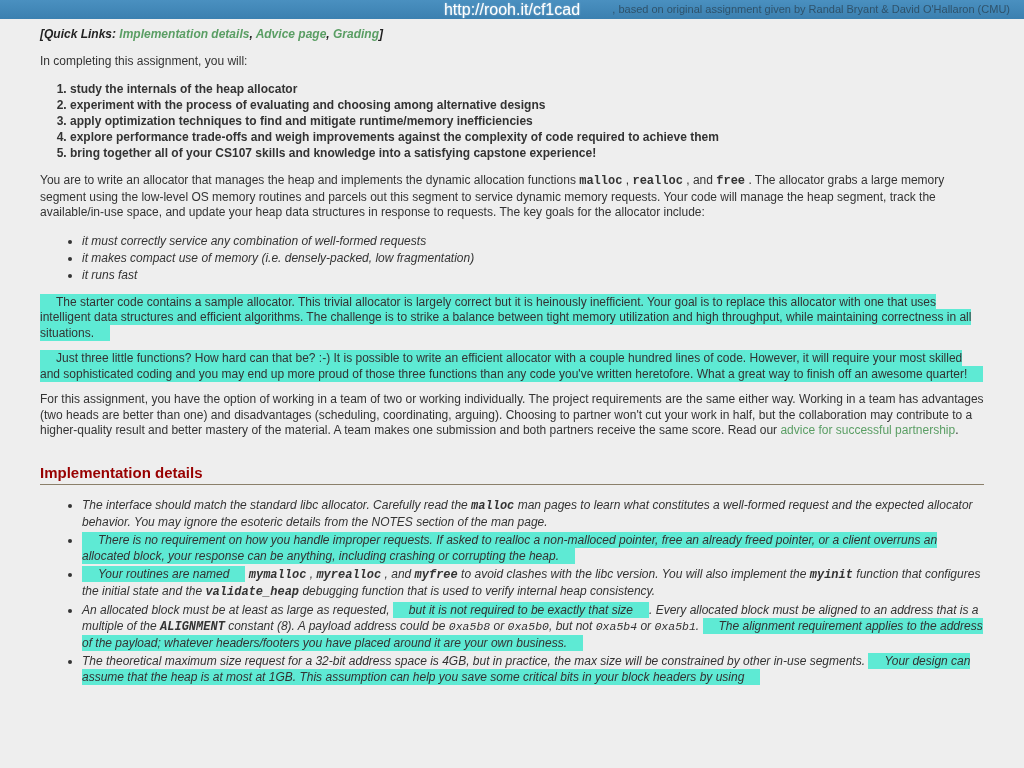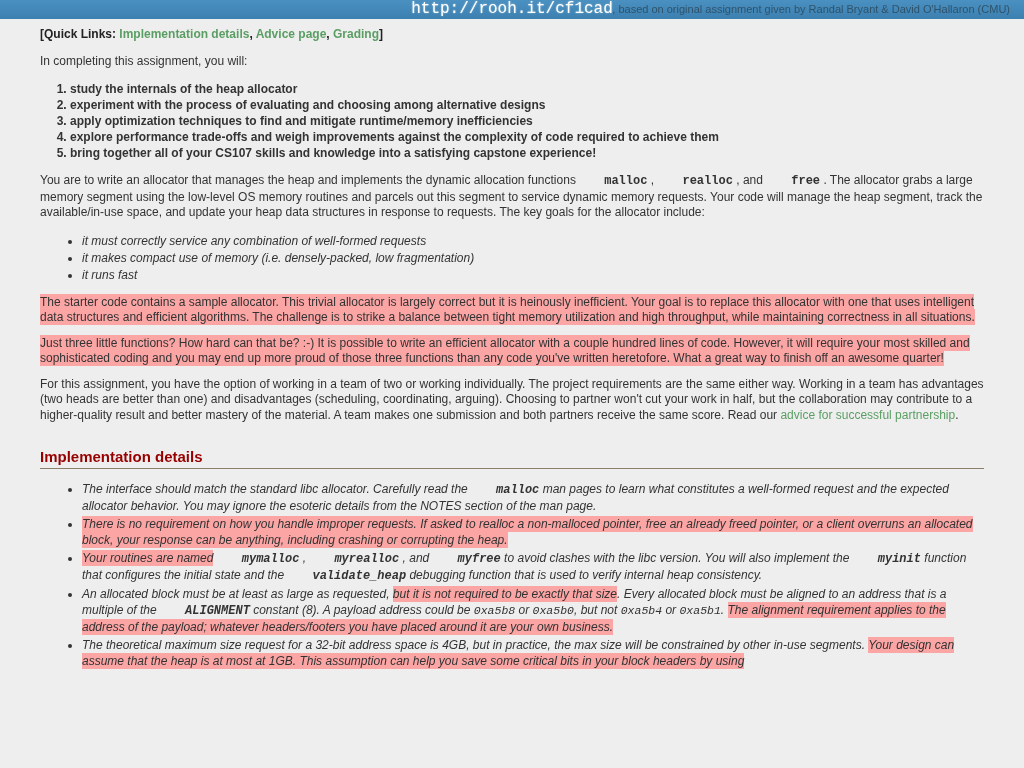--- a/index.html
+++ b/index.html
@@ -12,42 +12,41 @@
   }
   
   .topbar {
     position: relative; height: 19px;
     background: linear-gradient(#4a90c0, #3b80b0);
   }
   .topbar .url {
     position: absolute; left: 50%; top: 0; transform: translateX(-50%);
     color: #ffffff; font-size: 16px; line-height: 19px; white-space: nowrap;
     text-shadow: 0 0 2px rgba(255,255,255,0.55);
-    font-family: Liberation Mono, monospace;
   }
   .topbar .attribution {
     position: absolute; right: 14px; top: 0;
     color: rgba(25,25,25,0.5); font-size: 11px; line-height: 19px; white-space: nowrap;
   }
   .content { margin: 0 40px; }
-  .quicklinks { margin: 8px 0 11px 0; font-weight: bold; color: #222; }
+  .quicklinks { margin: 8px 0 11px 0; font-weight: bold; color: #222; font-style: italic; }
   h2 {
     color: #980000; font-size: 15px; font-weight: bold;
     margin: 25px 0 12px 0; padding-bottom: 3px;
     border-bottom: 1px solid #8a7f6a;
   }
   p { margin: 10px 0; line-height: 15.5px; }
   ol { margin: 12px 0; padding-left: 30px; }
   ol li { line-height: 16px; font-weight: bold; }
   ul { margin: 12px 0; padding-left: 42px; list-style-type: disc; }
   ul li { line-height: 16px; margin: 0 0 1px 0; font-style: italic; }
   ul.impl li { margin: 0 0 2px 0; }
-  .code { font-family: "Liberation Mono", monospace; font-weight: bold; font-size: 12px; margin-left: 25px; }
+  .code { font-family: "Liberation Mono", monospace; font-weight: bold; font-size: 12px; }
   .mono { font-family: "Liberation Mono", monospace; font-size: 11.5px; }
-  .hl { background: #fca5a5; padding: 1px 0; }
+  .hl { background: #5eead4; padding: 1px 16px; }
   .link { color: #5a9e64; cursor: pointer; }
   .quicklinks .link { font-weight: bold; }
   .bold { font-weight: bold; }
 </style>
 </head>
 <body>
 
 <div class="topbar">
   <span class="attribution">, based on original assignment given by Randal Bryant &amp; David O'Hallaron (CMU)</span>
   <span class="url">http://rooh.it/cf1cad</span>

